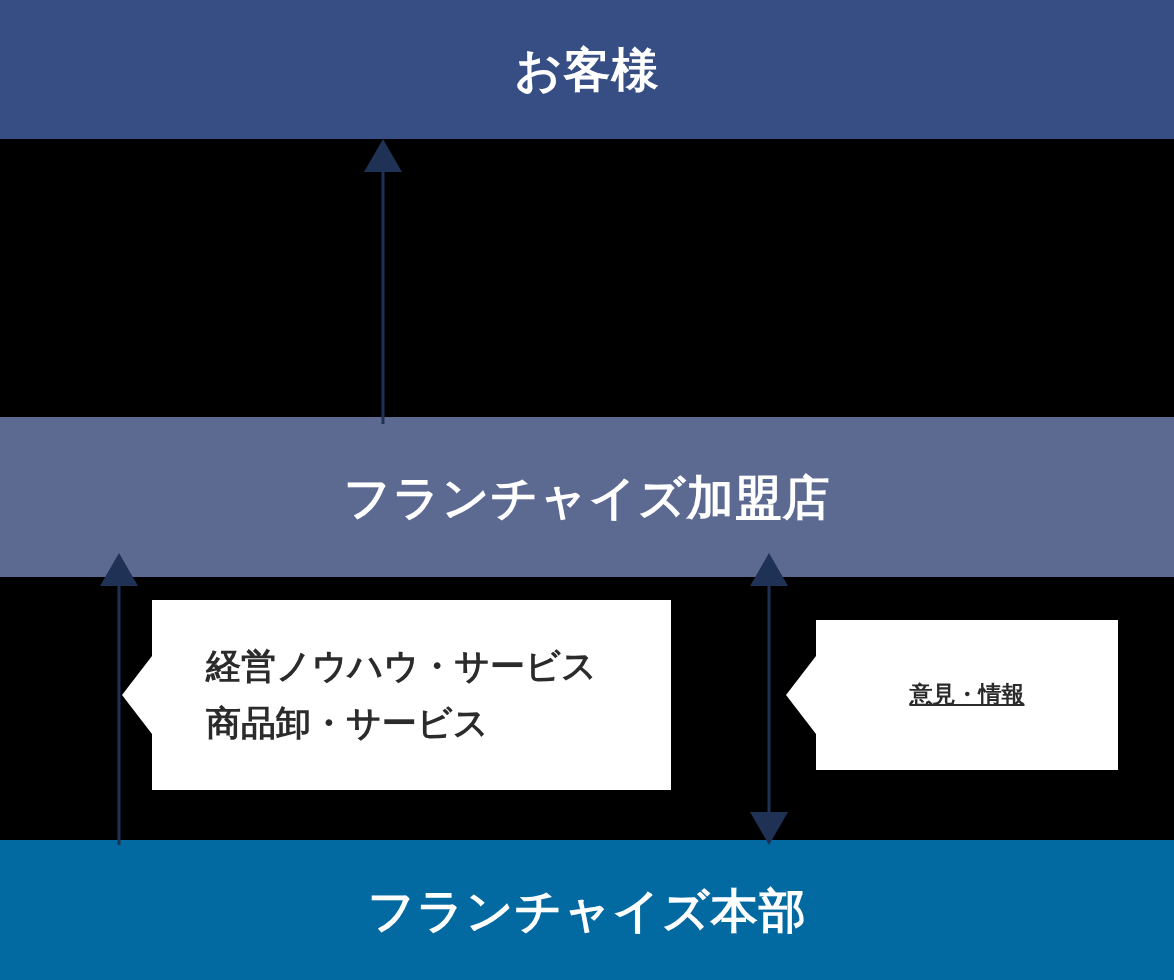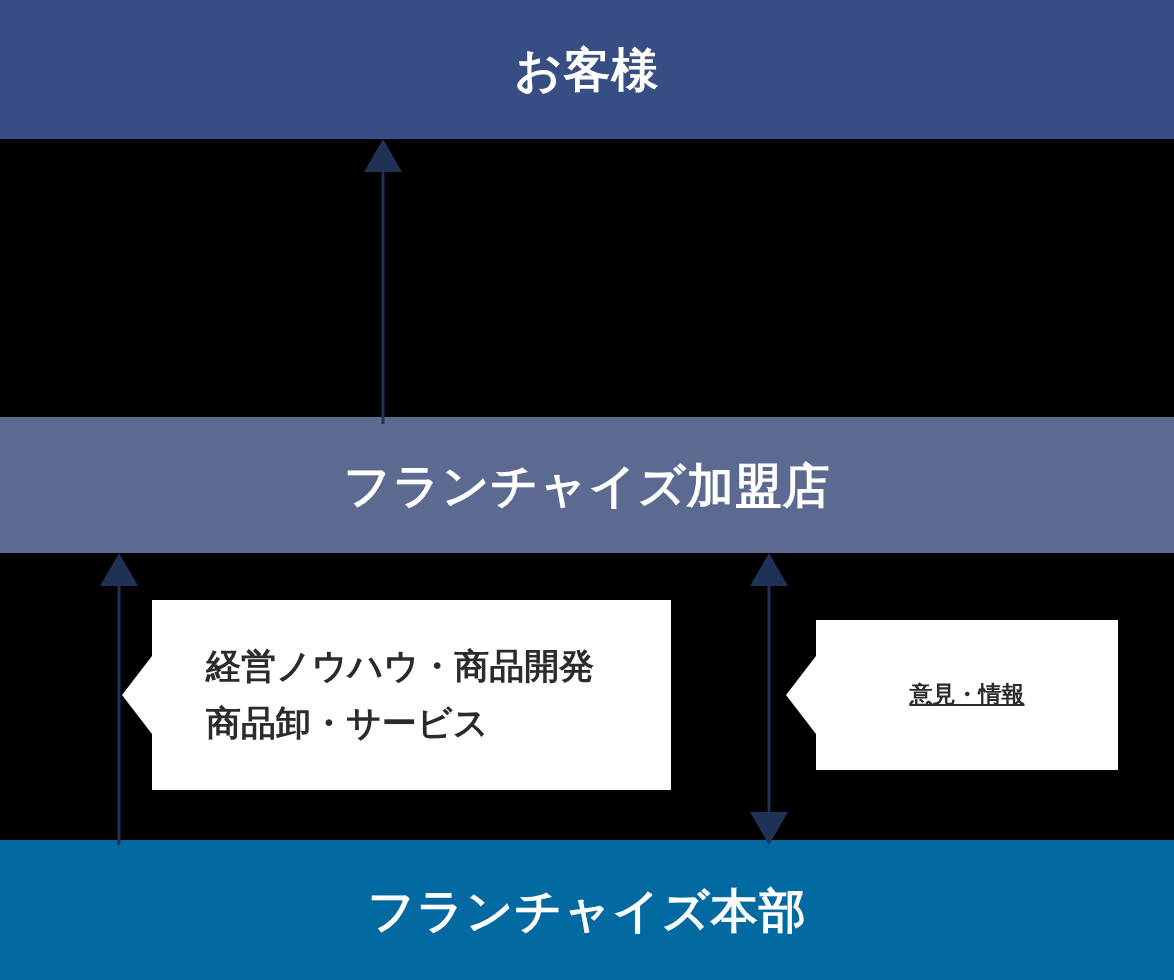--- a/index.html
+++ b/index.html
@@ -38,21 +38,21 @@
 
   #band-customer {
     top: 0;
     height: 139px;
     background: #374E84;
   }
   #band-customer .band-label { font-size: 47px; }
 
   #band-franchisee {
     top: 417px;
-    height: 136px;
+    height: 160px;
     background: #5C6A92;
   }
   #band-franchisee .band-label { font-size: 47px; }
 
   #band-headquarters {
     top: 840px;
     height: 140px;
     background: #0369a1;
   }
   #band-headquarters .band-label { font-size: 47px; }
@@ -196,21 +196,21 @@
   <div class="arrow" id="arrow-feedback">
     <div class="arrow-head up"></div>
     <div class="arrow-line"></div>
     <div class="arrow-head down"></div>
   </div>
 
 
   <div class="callout" id="callout-knowhow">
     <div class="callout-notch"></div>
     <div class="callout-text">
-      <div>経営ノウハウ・商品開発</div>
+      <div>経営ノウハウ・サービス</div>
       <div>商品卸・サービス</div>
     </div>
   </div>
 
   <div class="callout" id="callout-opinion">
     <div class="callout-notch"></div>
     <div class="callout-text">
       <div>意見・情報</div>
     </div>
   </div>

